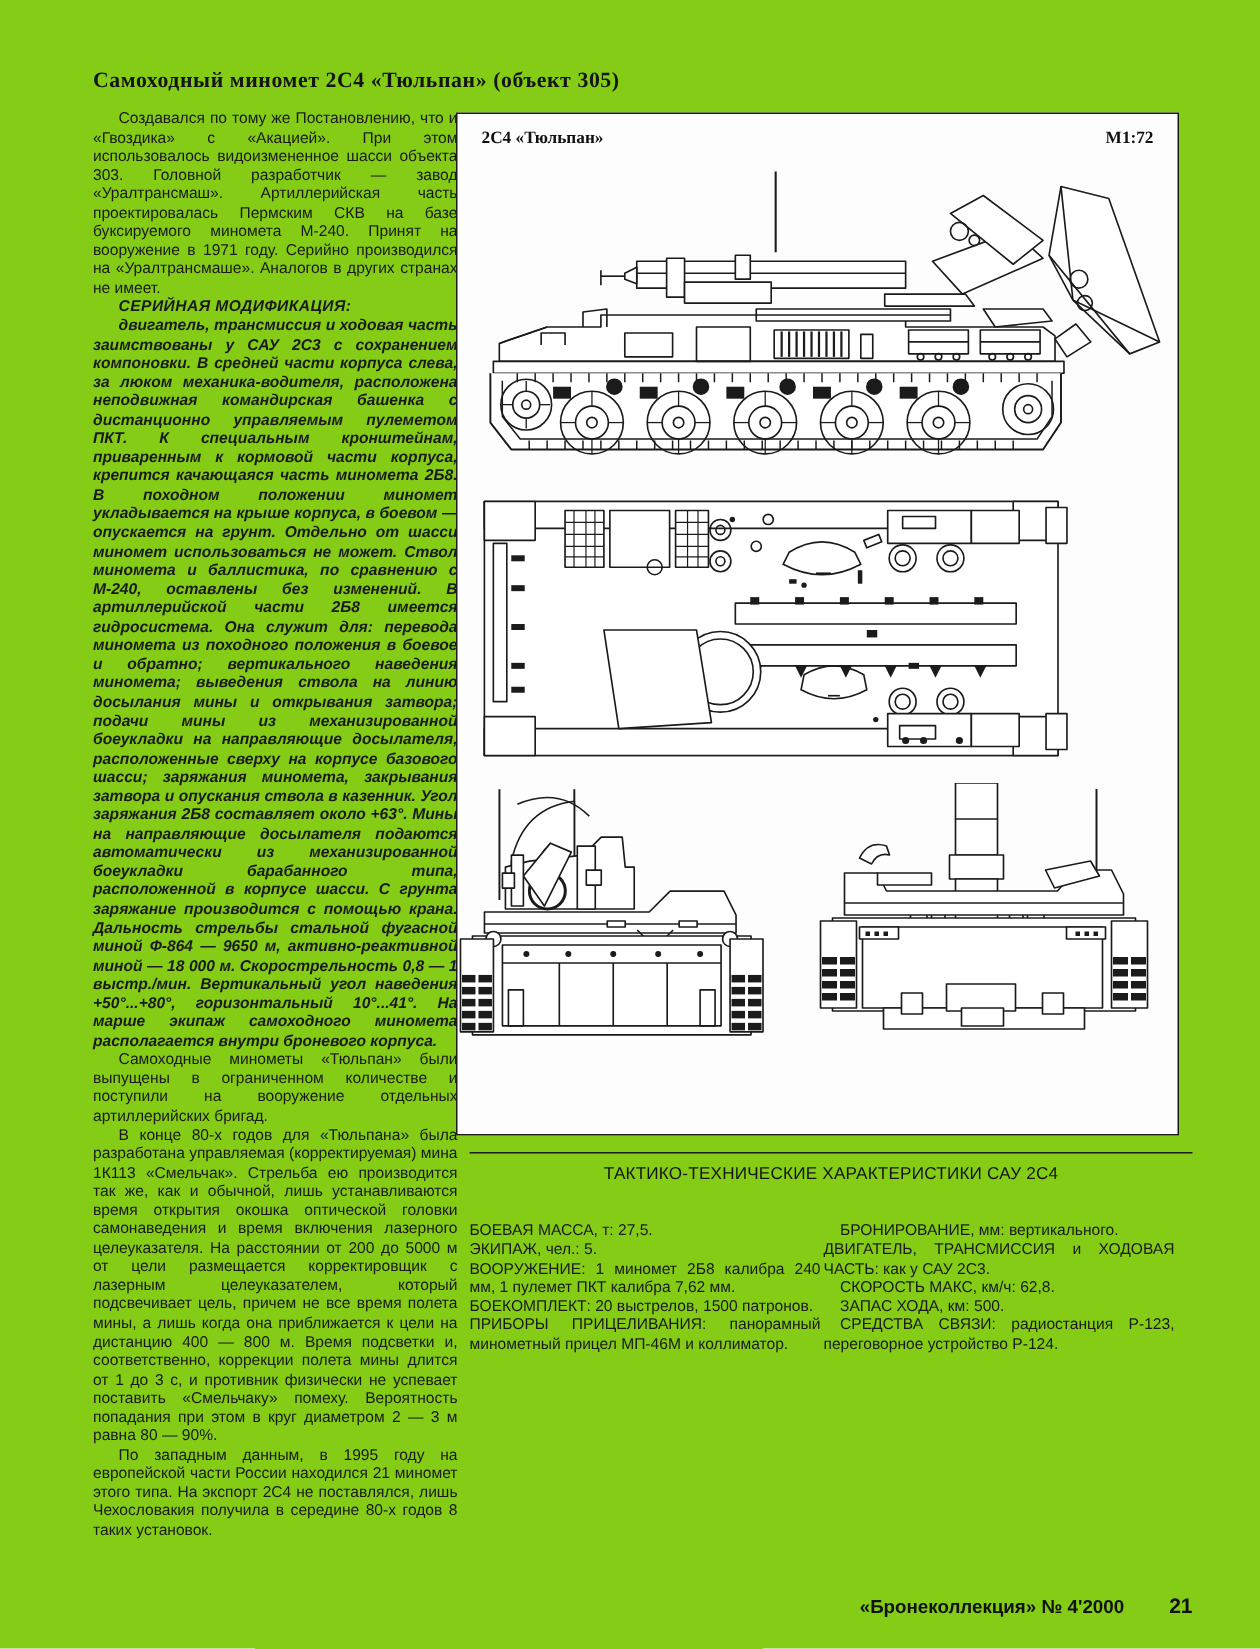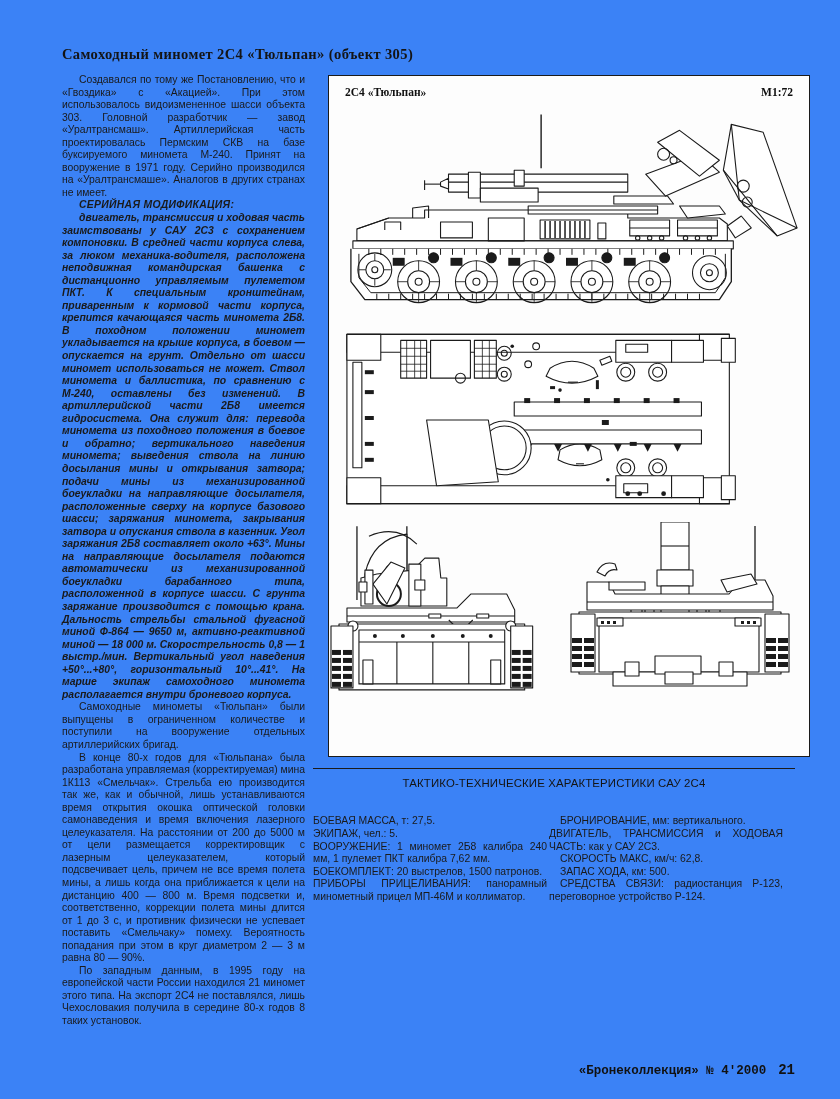--- a/index.html
+++ b/index.html
@@ -4,21 +4,21 @@
 <style>
   html, body {
     margin: 0;
     padding: 0;
     background: #ffffff;
   }
   .page {
     position: relative;
     width: 840px;
     height: 1099px;
-    background: #3b82f6;
+    background: #84cc16;
     font-family: "Liberation Sans", sans-serif;
     color: #111;
     overflow: hidden;
   }
 
   
   .page-heading {
     position: absolute;
     left: 62px;
     top: 36px;
@@ -59,21 +59,21 @@
     text-indent: 17px;
     text-align: justify;
     margin: 0;
   }
   .gap-para { margin-top: 11px; }
   .gap-small { margin-top: 2px; }
 
   
   .plate {
     position: absolute;
-    left: 328px;
+    left: 304px;
     top: 75px;
     width: 482px;
     height: 682px;
     border: 1.6px solid #1b1b1b;
     box-sizing: border-box;
     background: #fdfdfd;
   }
   .plate-caption {
     position: absolute;
     top: 10px;
@@ -135,22 +135,21 @@
 
   
   .footer {
     position: absolute;
     left: 313px;
     top: 1062px;
     width: 482px;
     display: flex;
     align-items: baseline;
     justify-content: flex-end;
-    gap: 12px;
-    font-family: Liberation Mono, monospace;
+    gap: 30px;
   }
   .footer-journal {
     font-size: 12.5px;
     font-weight: bold;
     color: #111;
   }
   .footer-page {
     font-size: 14px;
     font-weight: bold;
     color: #111;

